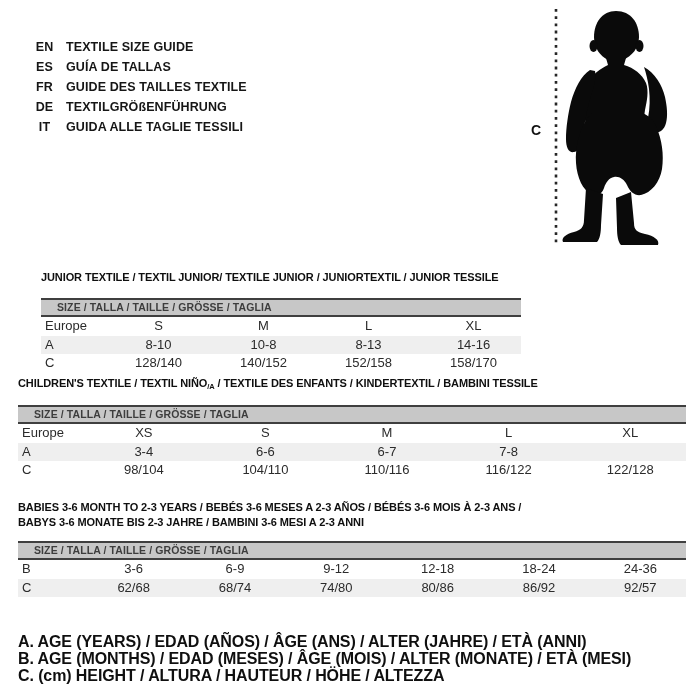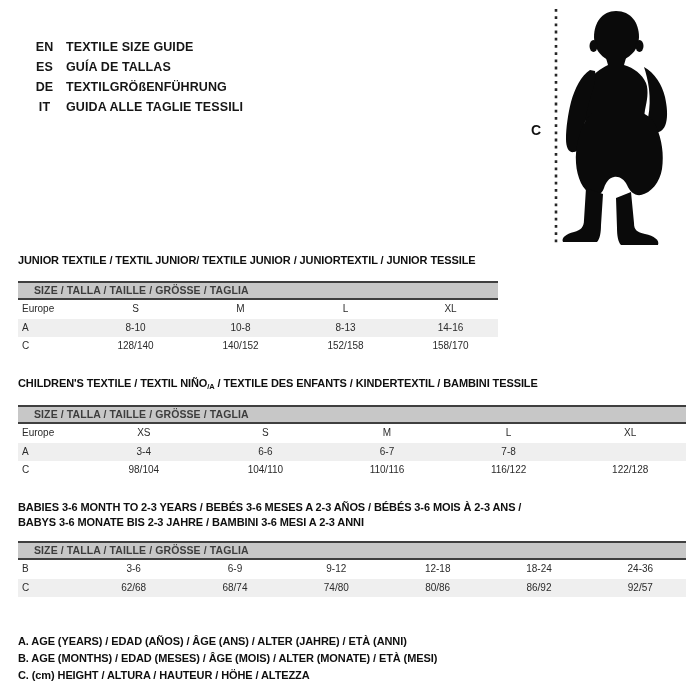--- a/index.html
+++ b/index.html
@@ -14,56 +14,60 @@
                   font-size:12.5px; color:#161616; letter-spacing:0.1px; }
   .lang-code { width:43px; flex:0 0 43px; }
 
   
   .figure { position:absolute; left:520px; top:4px; width:180px; height:243px; }
   .figure svg { position:absolute; left:0; top:0; }
   .c-label { position:absolute; left:11px; top:118px; font-size:14px; font-weight:bold; color:#111; }
 
   
   .table-section { position:absolute; left:18px; }
-  #t0 { top:253px; width:480px; }
+  #t0 { top:270px; width:480px;margin-left:23px; }
   #t1 { top:376px; width:668px; }
   #t2 { top:500px; width:668px; }
   .table-title { font-weight:bold; font-size:11px; line-height:15px; color:#0f0f0f; letter-spacing:-0.1px; white-space:nowrap; }
   .table-title .sub { font-size:7.5px; vertical-align:-2px; }
   #t0 .stable { margin-top:13px; }
   #t1 .stable, #t2 .stable { margin-top:11px; }
   .bar {
     height:15px; line-height:15px; background:var(--bar-bg,#c7c7c7);
     border-top:2px solid var(--border-dark,#3f3f3f);
     border-bottom:2px solid var(--border-dark,#3f3f3f);
     font-size:10.5px; font-weight:bold; color:#3d3d3d; padding-left:16px; letter-spacing:0.1px;
   }
-  .trow { display:grid; height:18.5px; line-height:18.5px; font-size:10px; color:#2b2b2b;gap:10px; }
+  .trow { display:grid; height:18.5px; line-height:18.5px; font-size:13px; color:#2b2b2b;gap:10px; }
   .trow.shaded { background:var(--row-shaded,#efefef); }
   .cell { overflow:hidden; }
   .cell.label { padding-left:4px; text-align:left; }
   .cell.val { text-align:center; }
 
   
   .footnotes { position:absolute; left:18px; top:633px; }
-  .footnote { height:17px; line-height:17px; font-weight:bold; font-size:11px; color:#0f0f0f; letter-spacing:-0.1px; white-space:nowrap; }
+  .footnote { height:17px; line-height:17px; font-weight:bold; font-size:16px; color:#0f0f0f; letter-spacing:-0.1px; white-space:nowrap; }
 </style>
 </head>
 <body>
 
 <div class="page" style="--bar-bg: #c7c7c7; --row-shaded: #efefef; --border-dark: #3f3f3f;">
 
   <ul class="lang-list">
       <li>
         <span class="lang-code">EN</span>
         <span class="lang-label">TEXTILE SIZE GUIDE</span>
       </li>
       <li>
         <span class="lang-code">ES</span>
         <span class="lang-label">GUÍA DE TALLAS</span>
+      </li>
+      <li>
+        <span class="lang-code">FR</span>
+        <span class="lang-label">GUIDE DES TAILLES TEXTILE</span>
       </li>
       <li>
         <span class="lang-code">DE</span>
         <span class="lang-label">TEXTILGRÖßENFÜHRUNG</span>
       </li>
       <li>
         <span class="lang-code">IT</span>
         <span class="lang-label">GUIDA ALLE TAGLIE TESSILI</span>
       </li>
     </ul>

